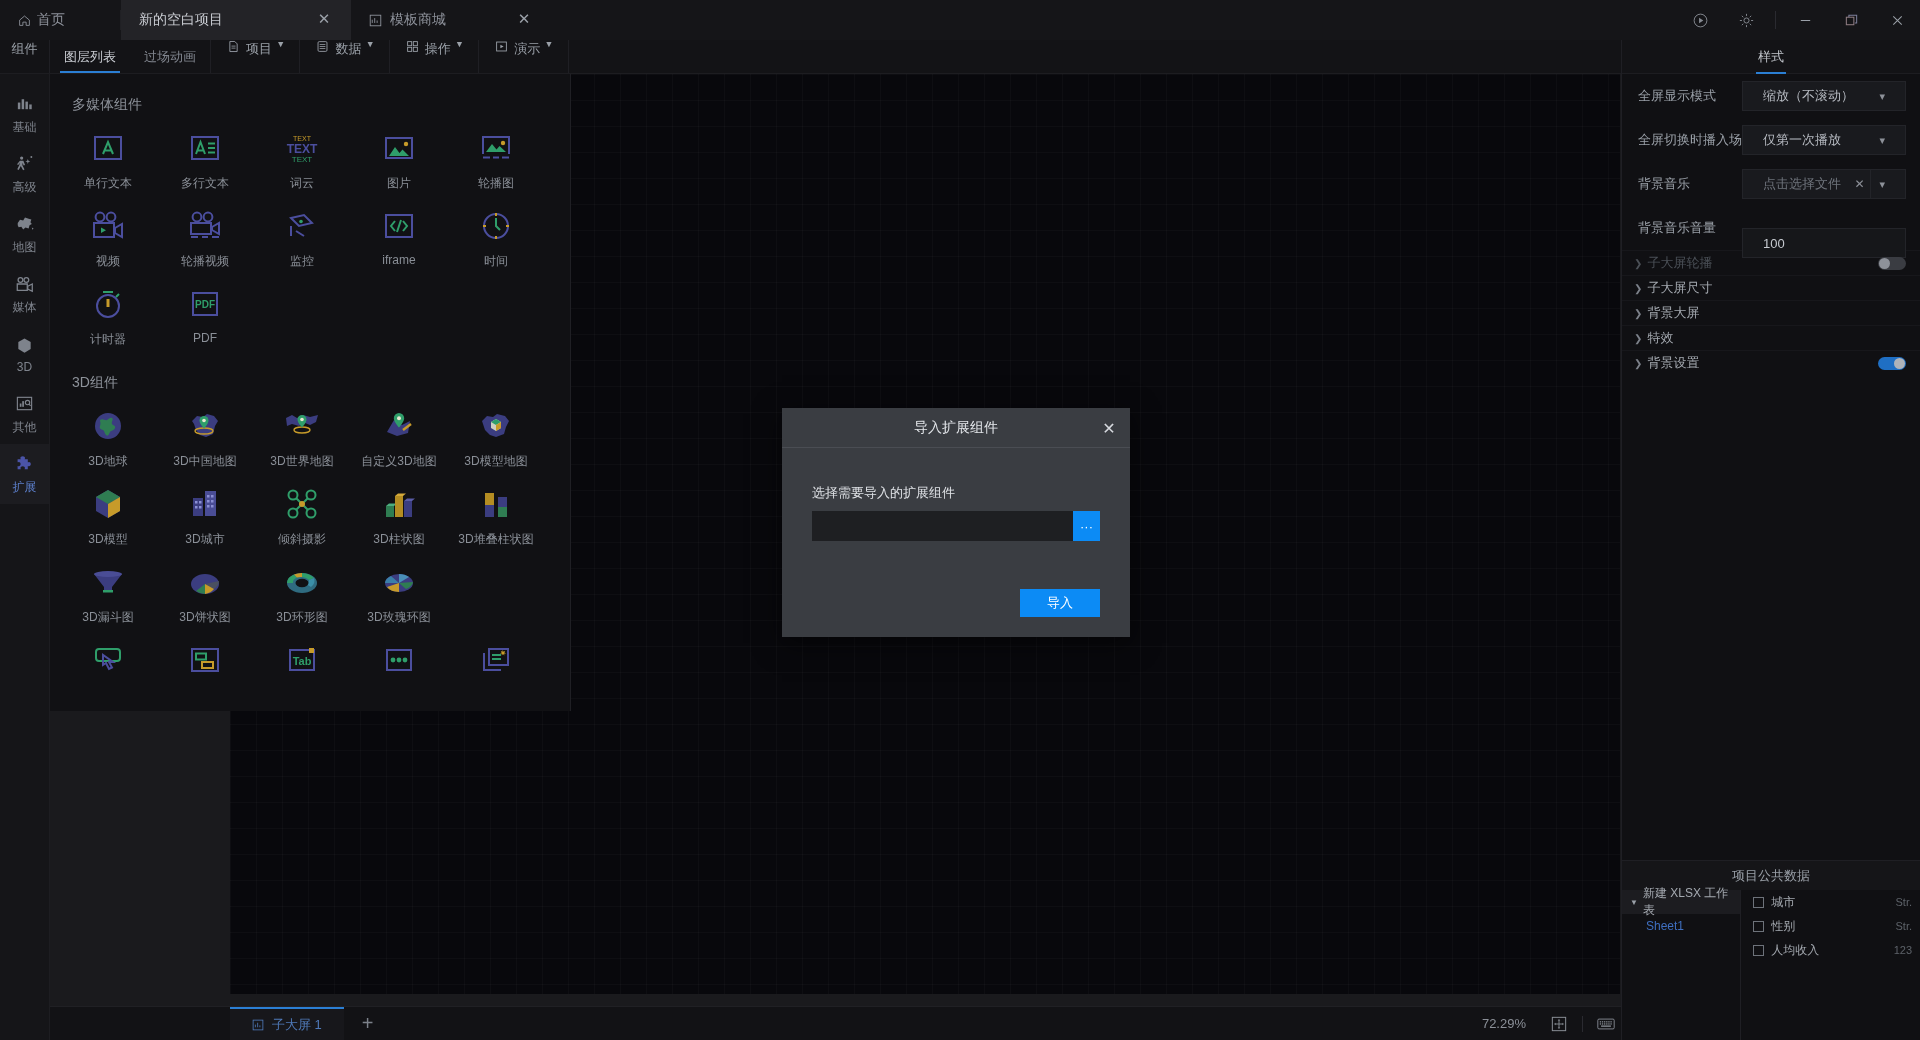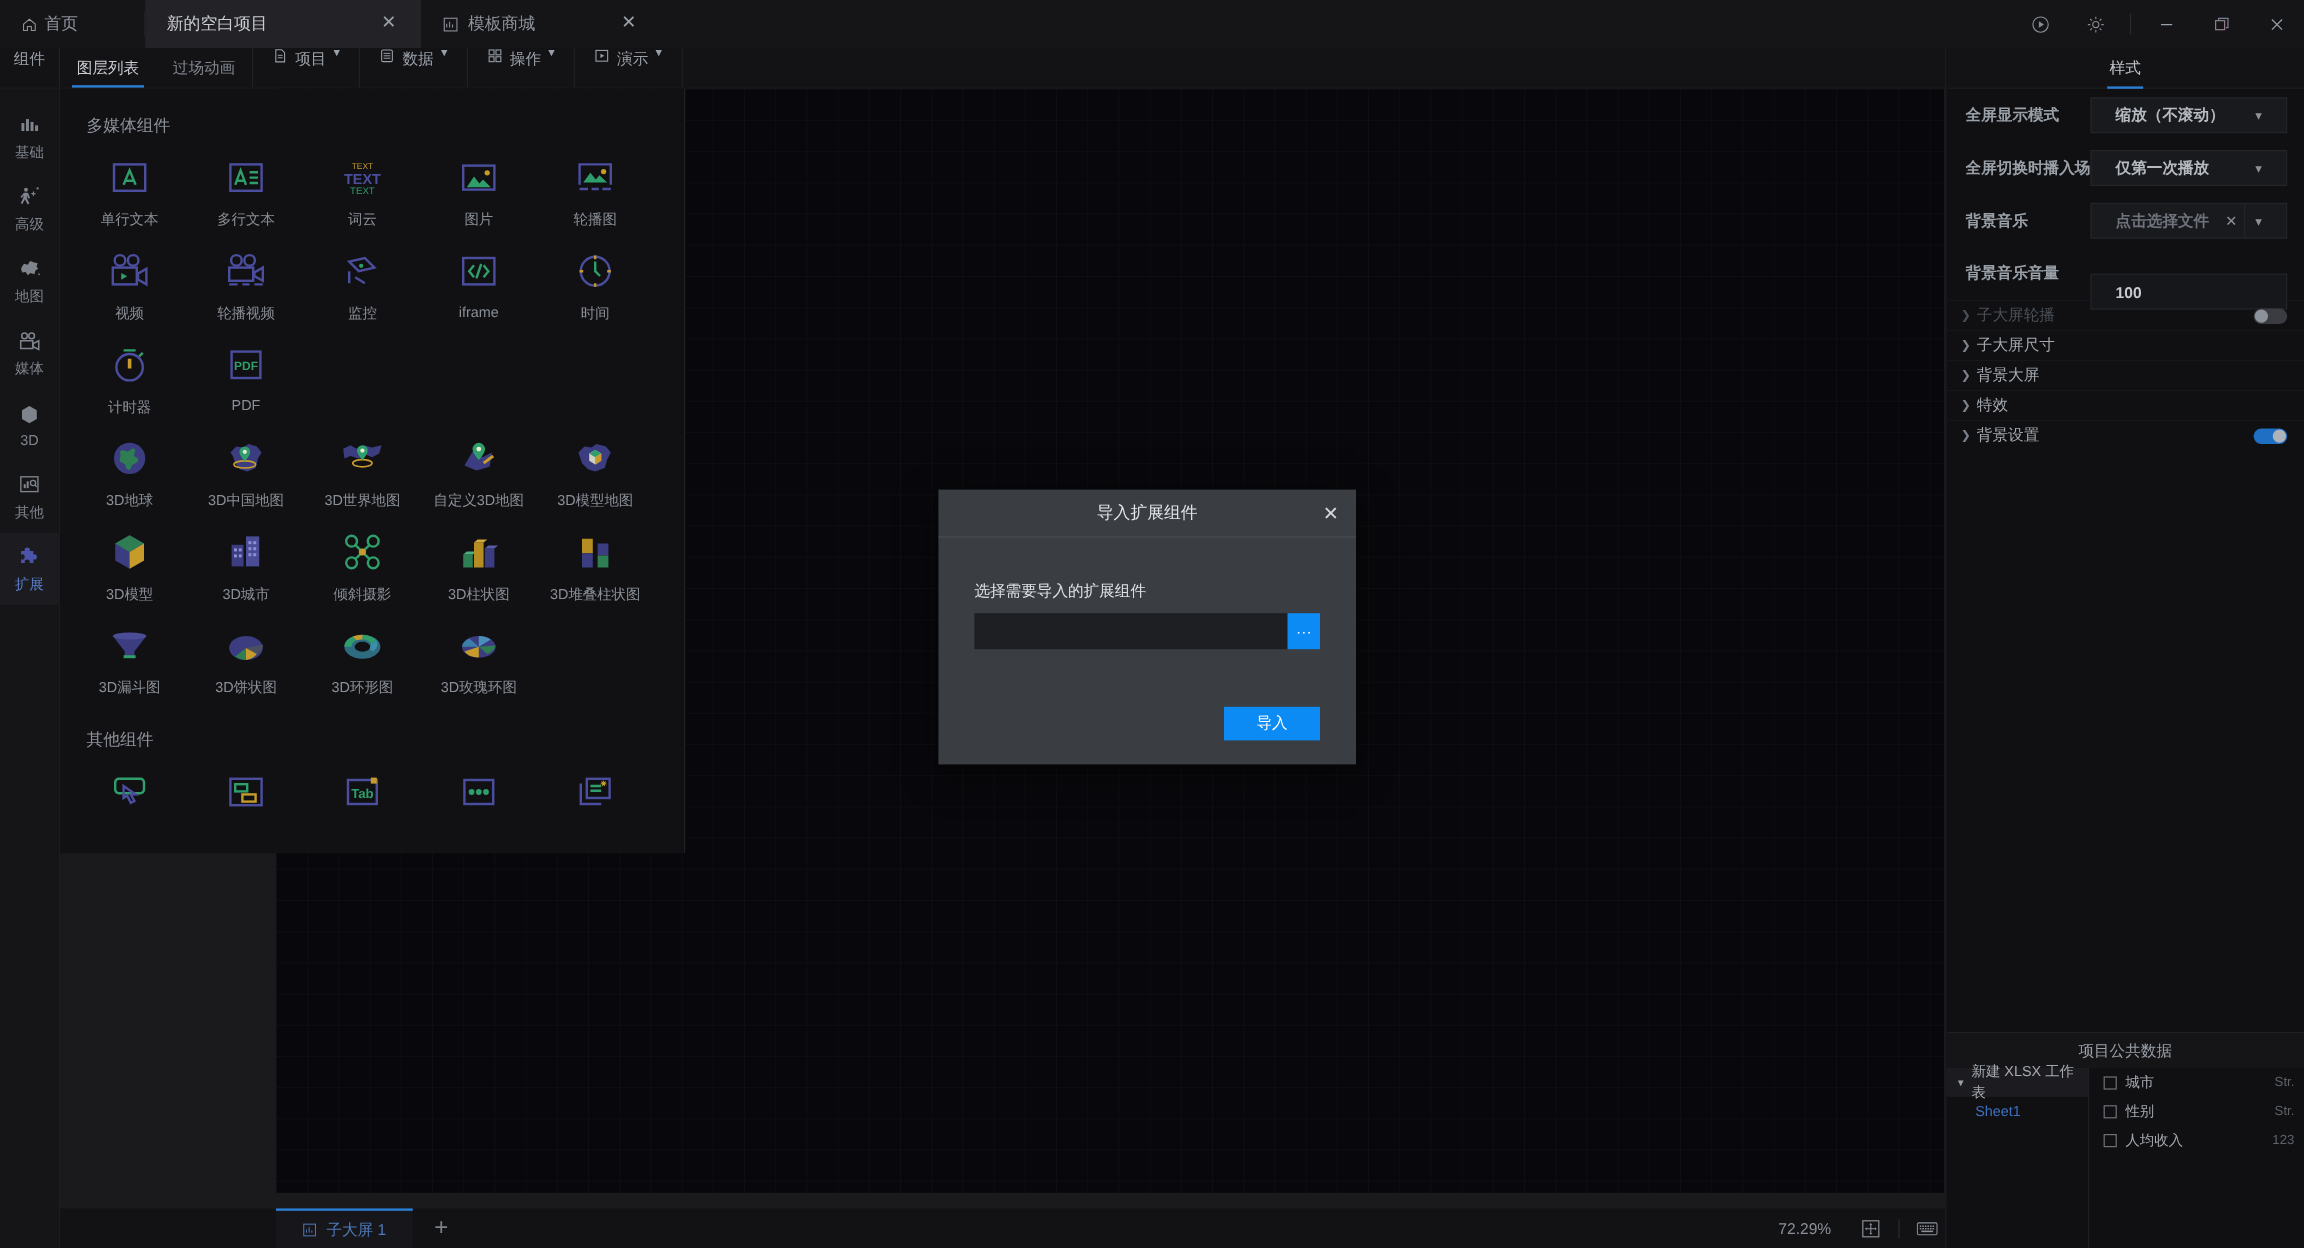--- a/index.html
+++ b/index.html
@@ -136,21 +136,21 @@
     display: flex; flex-direction: column;
   }
   .rp-tabbar {
     height: 34px; display: flex; align-items: center; justify-content: center;
     border-bottom: 1px solid #1d1d21; background: #131316;
   }
   .rp-tab { font-size: 13px; color: #c2c6cc; position: relative; padding: 8px 16px; cursor: pointer; }
   .rp-tab::after { content: ""; position: absolute; left: 14px; right: 14px; bottom: 0; height: 2px; background: #2b7fd4; }
   .rp-body { flex: 0 0 auto; }
   .form-row {
-    display: flex; align-items: center; height: 44px; padding: 0 14px 0 16px; font-weight: bold;
+    display: flex; align-items: center; height: 44px; padding: 0 14px 0 16px;
   }
   .form-row .flabel { width: 104px; font-size: 13px; color: #9aa0a8; white-space: nowrap; overflow: hidden; }
   .fctl {
     flex: 1; height: 30px; background: #191a1e; border: 1px solid #232429;
     display: flex; align-items: center; padding: 0 20px; font-size: 13px; color: #b6bac1;
     position: relative; cursor: pointer;
   }
   .fctl.input { background: #16171a; color: #c6cad0; margin-top: 30px; }
   .fctl .ph { color: #6e737b; }
   .fctl .caret { margin-left: auto; color: #8d9199; font-size: 11px; }
@@ -631,20 +631,21 @@
       <span class="ico">
         <svg width="36" height="36" viewBox="0 0 36 36">
             <rect x="6" y="7" width="24" height="22" fill="none" stroke="#4b4e9e" stroke-width="2"></rect>
             <text x="18" y="22" font-size="10" font-weight="bold" fill="#2f9e6a" text-anchor="middle" font-family="Liberation Sans">PDF</text>
           </svg>
       </span>
       <span class="lbl">PDF</span>
     </div>
   </div>
 
+  <div class="sec-title">3D组件</div>
   <div class="grid">
     <div class="cell">
       <span class="ico">
         <svg width="36" height="36" viewBox="0 0 36 36">
             <circle cx="18" cy="18" r="13" fill="#3b3d80"></circle>
             <path d="M10 12c3-2 5 1 7 0s3-3 5-2-1 4 0 6 4 1 3 4-4 2-5 4-2 5-4 3-1-4-3-5-4-1-3-4 0-4 0-6z" fill="#2f7d52"></path>
           </svg>
       </span>
       <span class="lbl">3D地球</span>
     </div>
@@ -803,21 +804,20 @@
             <path d="M18 18l14-1a14 9 0 01-7 7z" fill="#2f7d52"></path>
             <path d="M18 18l-14 0a14 9 0 016-7z" fill="#3b7fa8"></path>
             <path d="M18 18v9a14 9 0 01-12-5z" fill="#c79b2a"></path>
             <path d="M18 9a14 9 0 0110 3l-10 6z" fill="#4a8fb8"></path>
           </svg>
       </span>
       <span class="lbl">3D玫瑰环图</span>
     </div>
   </div>
 
-  <div class="sec-title">其他组件</div>
   <div class="grid">
     <div class="cell">
       <span class="ico">
         <svg width="36" height="36" viewBox="0 0 36 36">
             <rect x="6" y="7" width="24" height="12" rx="3" fill="none" stroke="#2f9e6a" stroke-width="2"></rect>
             <path d="M13 13v10l3-2 3 6 3-1.5-3-5.5h4z" fill="none" stroke="#4b4e9e" stroke-width="2"></path>
           </svg>
       </span>
 
     </div>

